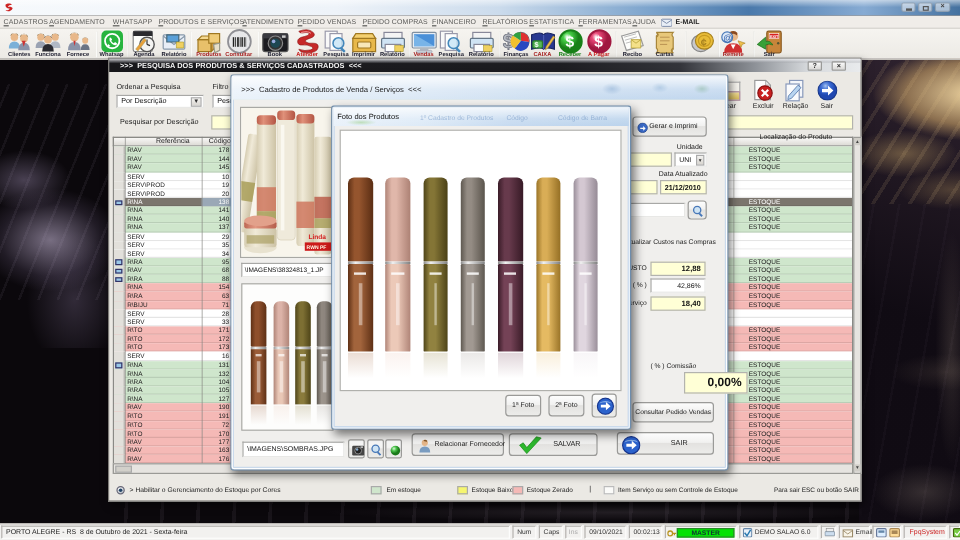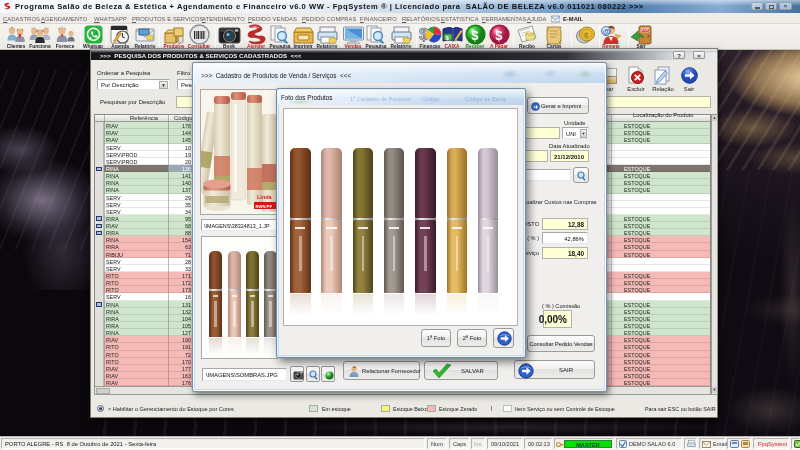--- a/index.html
+++ b/index.html
@@ -32,21 +32,20 @@
 <div class="ab" style="left:90px;top:418px;width:628px;height:18px;background:
 radial-gradient(300px 9px at 420px 9px,rgba(120,110,120,.22),transparent 80%),
 repeating-linear-gradient(93deg,transparent 0 14px,rgba(140,125,145,.10) 14px 17px,transparent 17px 30px)"></div>
 
 <div class="ab" style="left:0;top:0;width:800px;height:13px;background:linear-gradient(90deg,#f6f9fc 0%,#eef3f9 35%,#cbdbec 52%,#7ba3cc 68%,#4a79ab 78%,#87abd3 90%,#44719f 100%)">
  <div class="ab" style="left:0;top:0;width:800px;height:6px;background:linear-gradient(180deg,rgba(255,255,255,.55),rgba(255,255,255,0))"></div>
 </div>
 <svg class="ab" style="left:3px;top:2px" width="9" height="9" viewBox="0 0 9 9">
       <path d="M1.5 2 C3 0.5 6 0.5 7 2 C5.5 2 4 2.6 3.5 4 C5 3.4 7 3.8 7.5 5 C6.5 7.5 3 8 1.5 6.5 C3.5 6.8 5 6 5 5 C3.5 5.4 1.5 4.5 1.5 2Z" fill="#c22"></path>
     </svg>
-<div class="t" style="left:15px;top:2px;font-size:7.6px;font-weight:bold;color:#111;letter-spacing:.52px">Programa Salão de Beleza &amp; Estética + Agendamento e Financeiro v6.0 WW - FpqSystem ® | Licenciado para&nbsp; SALÃO DE BELEZA v6.0 011021 080222 &gt;&gt;&gt;</div>
 <div class="ab" style="left:751px;top:2px;width:12px;height:8px;background:rgba(235,240,246,.6);border:1px solid rgba(130,145,162,.7);border-radius:2px">
       <div class="ab" style="left:3px;top:4px;width:5px;height:1.5px;background:#555"></div>
     </div>
 <div class="ab" style="left:765px;top:2px;width:12px;height:8px;background:rgba(235,240,246,.6);border:1px solid rgba(130,145,162,.7);border-radius:2px">
       <div class="ab" style="left:3px;top:2px;width:5px;height:4px;border:1px solid #555"></div>
     </div>
 <div class="ab" style="left:779px;top:2px;width:13px;height:8px;background:rgba(235,240,246,.6);border:1px solid rgba(130,145,162,.7);border-radius:2px;color:#444;font-size:6px;line-height:7px;text-align:center;font-weight:bold">×</div>
 
 <div class="ab" style="left:0;top:13px;width:800px;height:11px;background:#f0ede9;border-bottom:1px solid #d8d5d0"></div>
     <div class="t" style="left:3px;top:15.5px;font-size:5.8px;color:#5a5a58;letter-spacing:.1px"><span style="text-decoration:underline">C</span>ADASTROS</div>
@@ -702,21 +701,21 @@
     </div>
     <div class="t" style="left:539px;top:234.5px;font-size:5.6px;color:#222;transform:translateX(-100%)">( % )</div>
     <div class="ab sunk" style="left:542px;top:232px;width:46px;height:11.5px">
       <div class="t" style="right:3px;top:2.5px;font-size:5.8px;color:#111">42,86%</div>
     </div>
     <div class="t" style="left:539px;top:249.5px;font-size:5.6px;color:#222;transform:translateX(-100%)">Serviço</div>
     <div class="ab yel" style="left:542px;top:246.5px;width:46px;height:12px">
       <div class="t" style="right:3px;top:2px;font-size:6.4px;font-weight:bold;color:#111">18,40</div>
     </div>
     <div class="t" style="left:542px;top:302.5px;font-size:5.6px;color:#222">( % ) Comissão</div>
-    <div class="ab yel" style="left:543px;top:310px;width:29px;height:18px">
+    <div class="ab yel" style="left:570px;top:310px;width:53px;height:18px">
       <div class="t" style="right:4px;top:3px;font-size:10px;font-weight:bold;color:#111">0,00%</div>
     </div>
 <div class="ab" style="left:276px;top:88px;width:250px;height:270px;background:#f0efed;border:1px solid #6e8cab;box-shadow:3px 4px 8px rgba(0,0,0,.5),inset 0 0 0 2px #cadaec;border-radius:2px"></div>
     <div class="ab" style="left:277px;top:89px;width:248px;height:268px;border:1px solid #e8f0f8;border-radius:2px"></div>
     <div class="ab" style="left:278px;top:90px;width:246px;height:15px;background:linear-gradient(180deg,rgba(255,255,255,.75),rgba(255,255,255,.15) 60%,rgba(255,255,255,0)),linear-gradient(90deg,#e9f1fa 0%,#ddeaf7 30%,#c6daf0 60%,#bbd3ec 100%)"></div>
     <div class="ab" style="left:284px;top:100px;width:34px;height:5px;background:radial-gradient(16px 3px at 17px 2px,rgba(150,205,125,.5),transparent 80%)"></div>
     <div class="t" style="left:281px;top:93.5px;font-size:6.3px;color:#111">Foto dos Produtos</div>
     <div class="t" style="left:350px;top:96px;font-size:5.6px;color:#6a90c0;opacity:.55;filter:blur(.4px)">1º Cadastro de Produtos</div>
     <div class="t" style="left:422px;top:96px;font-size:5.6px;color:#6a90c0;opacity:.55;filter:blur(.4px)">Código</div>
     <div class="t" style="left:465px;top:96px;font-size:5.6px;color:#6a90c0;opacity:.55;filter:blur(.4px)">Código de Barra</div>

